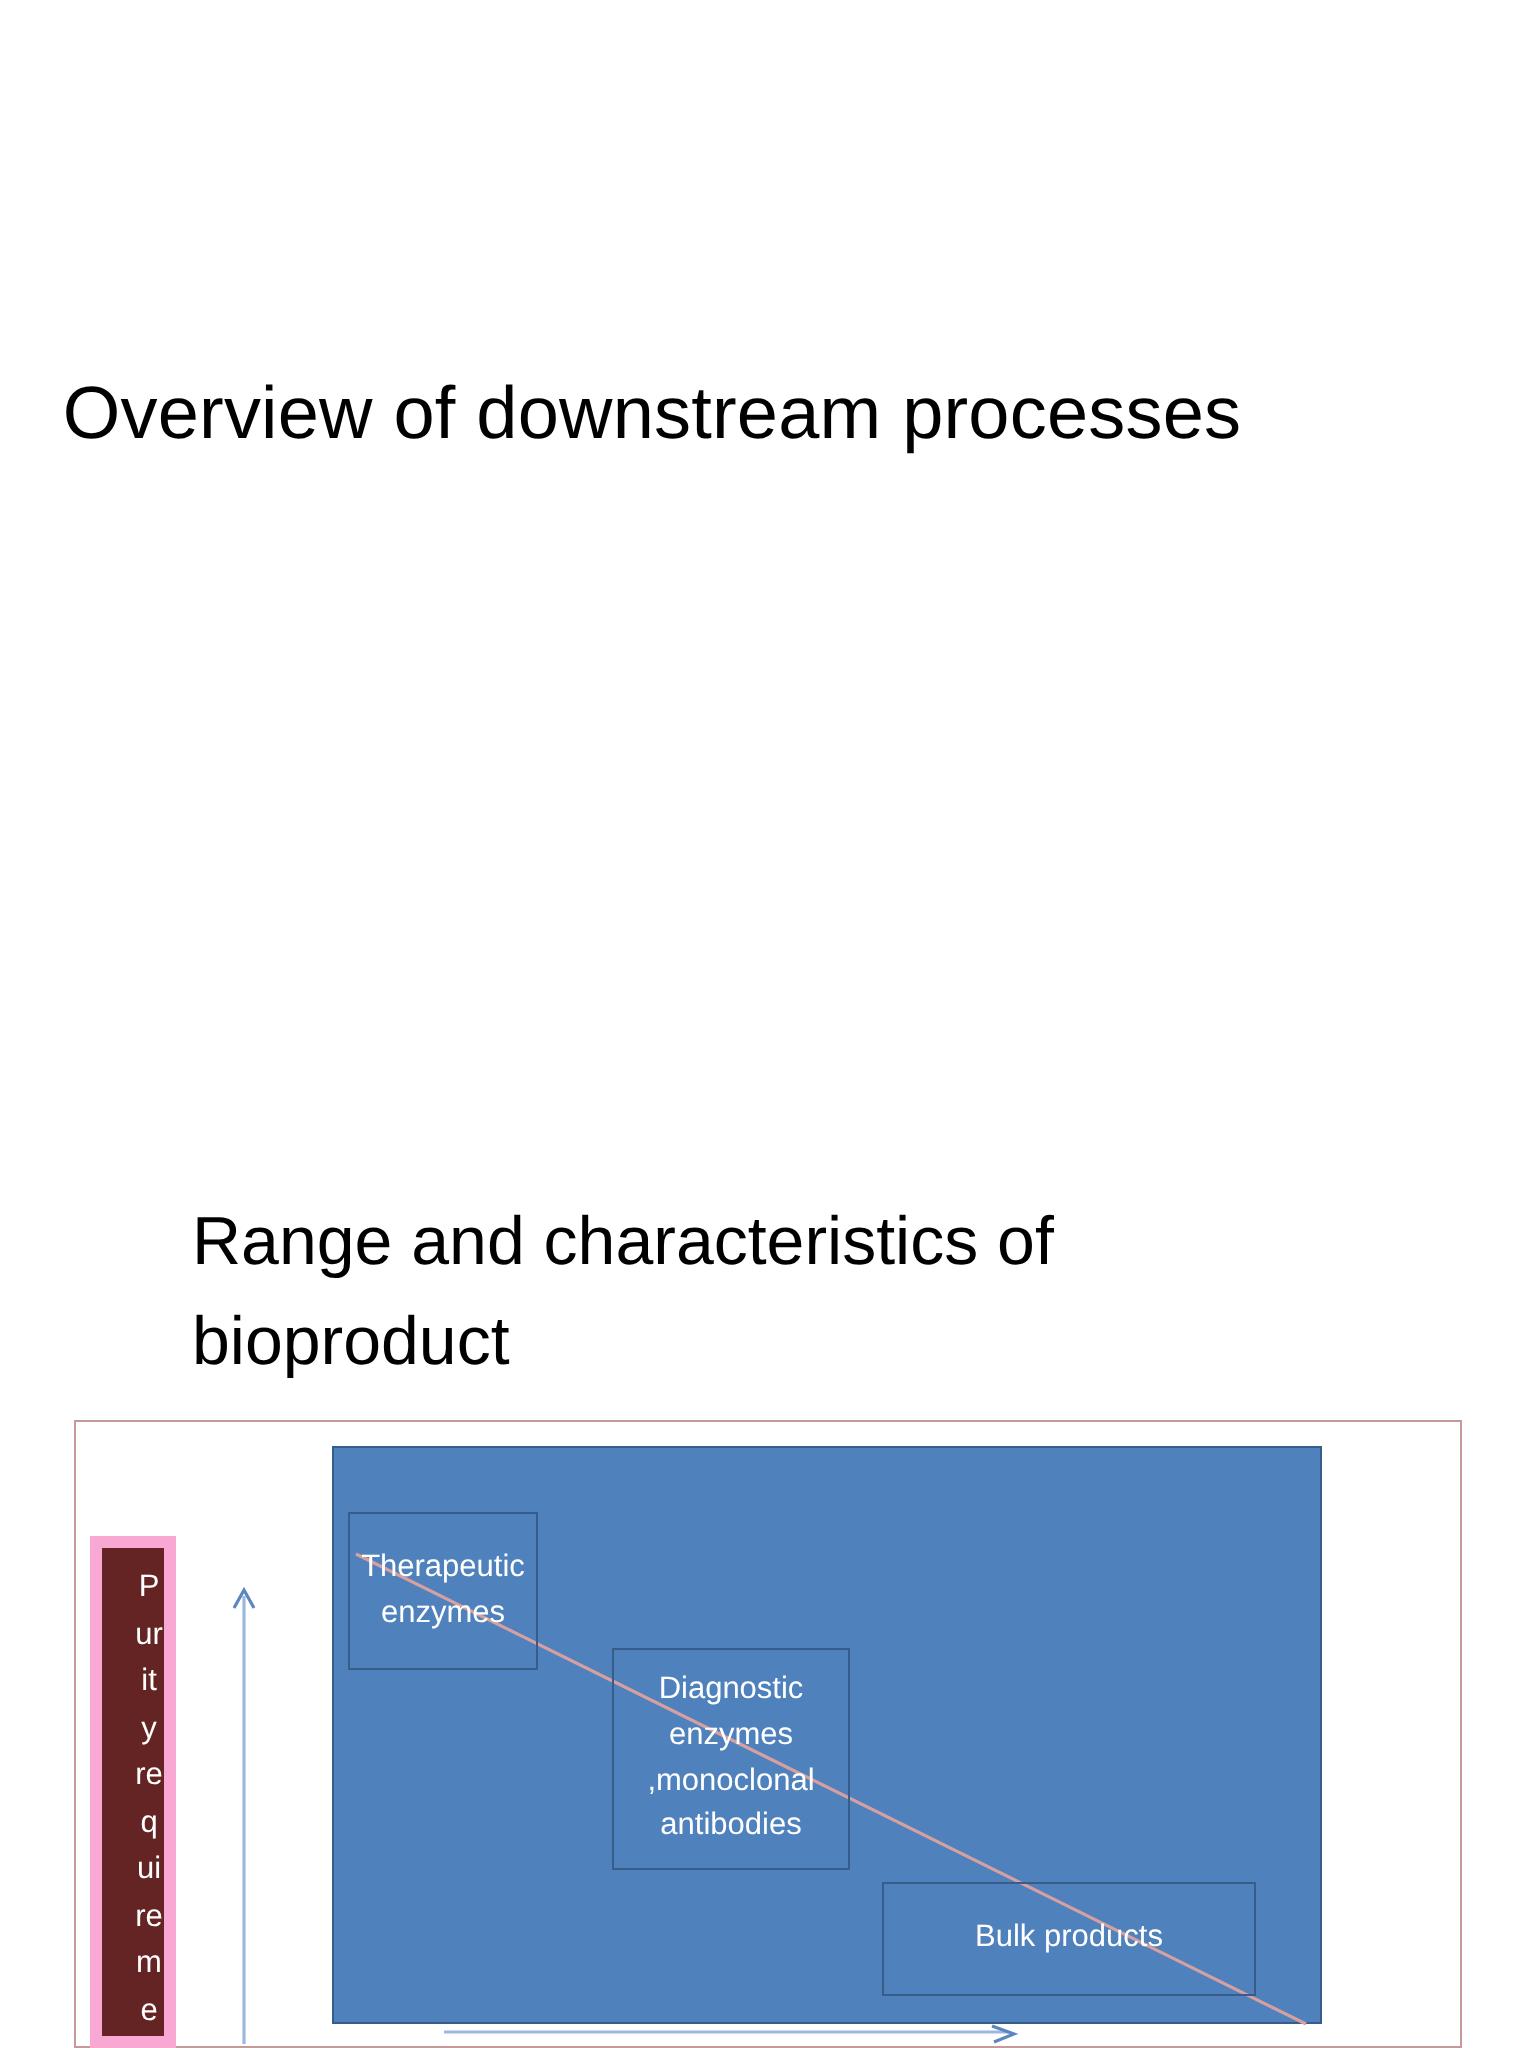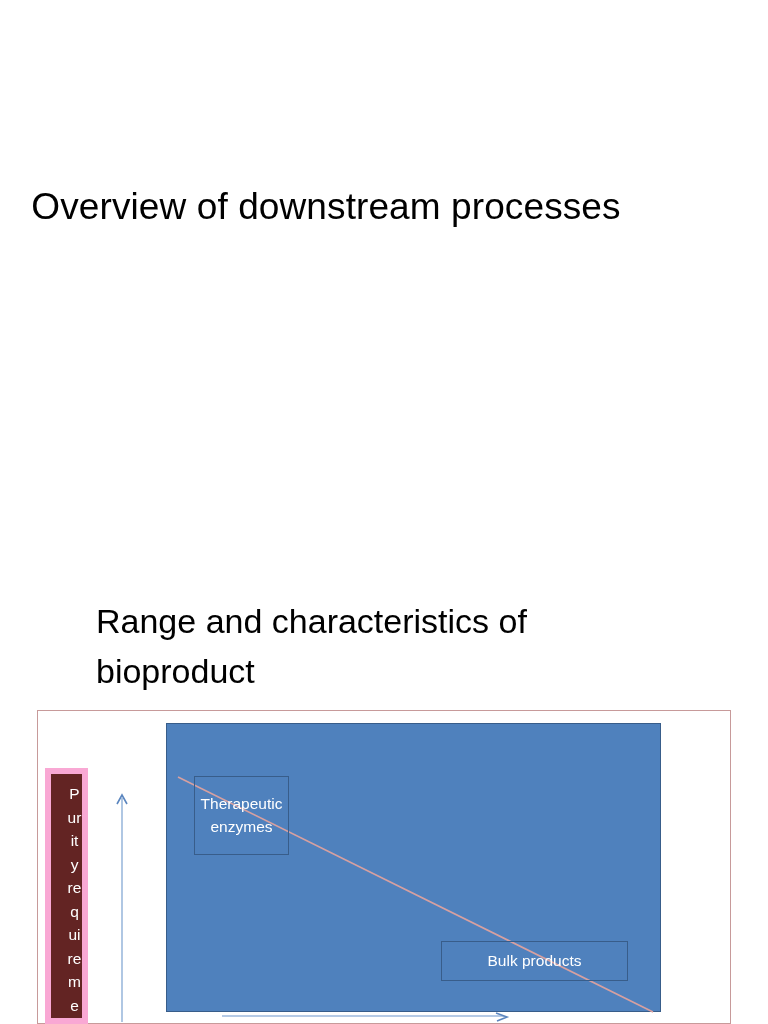--- a/index.html
+++ b/index.html
@@ -129,36 +129,35 @@
     font-size: 15.5px;
     line-height: 1.47;
     display: flex;
     align-items: center;
     justify-content: center;
     padding: 2px 4px;
     background: transparent;
   }
   .product-box.therapeutic {
     left: 174px;
-    top: 776px;
+    top: 756px;
     width: 95px;
     height: 79px;
-    margin-left: 20px;
   }
   .product-box.diagnostic {
     left: 306px;
     top: 824px;
     width: 119px;
     height: 111px;
   }
   .product-box.bulk {
     left: 441px;
     top: 941px;
     width: 187px;
-    height: 40px;
+    height: 57px;
   }
 </style>
 </head>
 <body>
 
 <div class="page">
 
   <div class="slide-one-title">Overview of downstream processes</div>
 
   <div class="slide-two-title">Range and characteristics of bioproduct</div>
@@ -178,16 +177,17 @@
     <polyline points="4,14 9,5 14,14" fill="none" stroke="#5b86bf" stroke-width="1.6"></polyline>
   </svg>
 
   <svg class="h-arrow" viewBox="0 0 290 12" preserveAspectRatio="none">
     <line x1="2" y1="4" x2="284" y2="4" stroke="#9cb9dc" stroke-width="1.4"></line>
     <polyline points="276,1 287,5 277,9" fill="none" stroke="#5b86bf" stroke-width="1.6"></polyline>
   </svg>
 
   <div class="product-box therapeutic">Therapeutic enzymes</div>
 
+  <div class="product-box diagnostic">Diagnostic enzymes ,monoclonal antibodies</div>
 
   <div class="product-box bulk">Bulk products</div>
 
 </div>
 
 </body></html>

